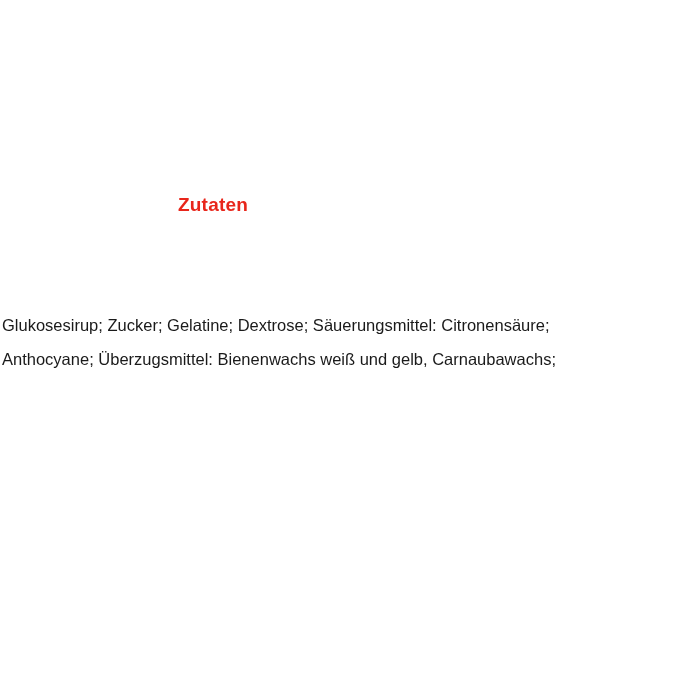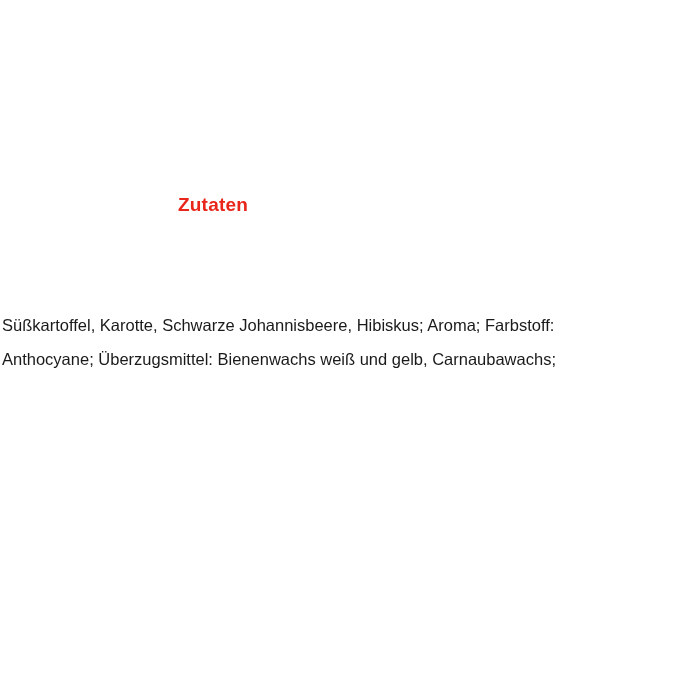--- a/index.html
+++ b/index.html
@@ -45,17 +45,17 @@
   }
 </style>
 </head>
 <body>
 
 <div class="page">
 
   <div class="heading">Zutaten</div>
 
   <div class="ingredients">
-    <div class="line">Süßkartoffel, Karotte, Schwarze Johannisbeere, Hibiskus; Aroma; Farbstoff:</div>
+    <div class="line">Glukosesirup; Zucker; Gelatine; Dextrose; Säuerungsmittel: Citronensäure;</div>
     <div class="line">Anthocyane; Überzugsmittel: Bienenwachs weiß und gelb, Carnaubawachs;</div>
   </div>
 
 </div>
 
 </body></html>

